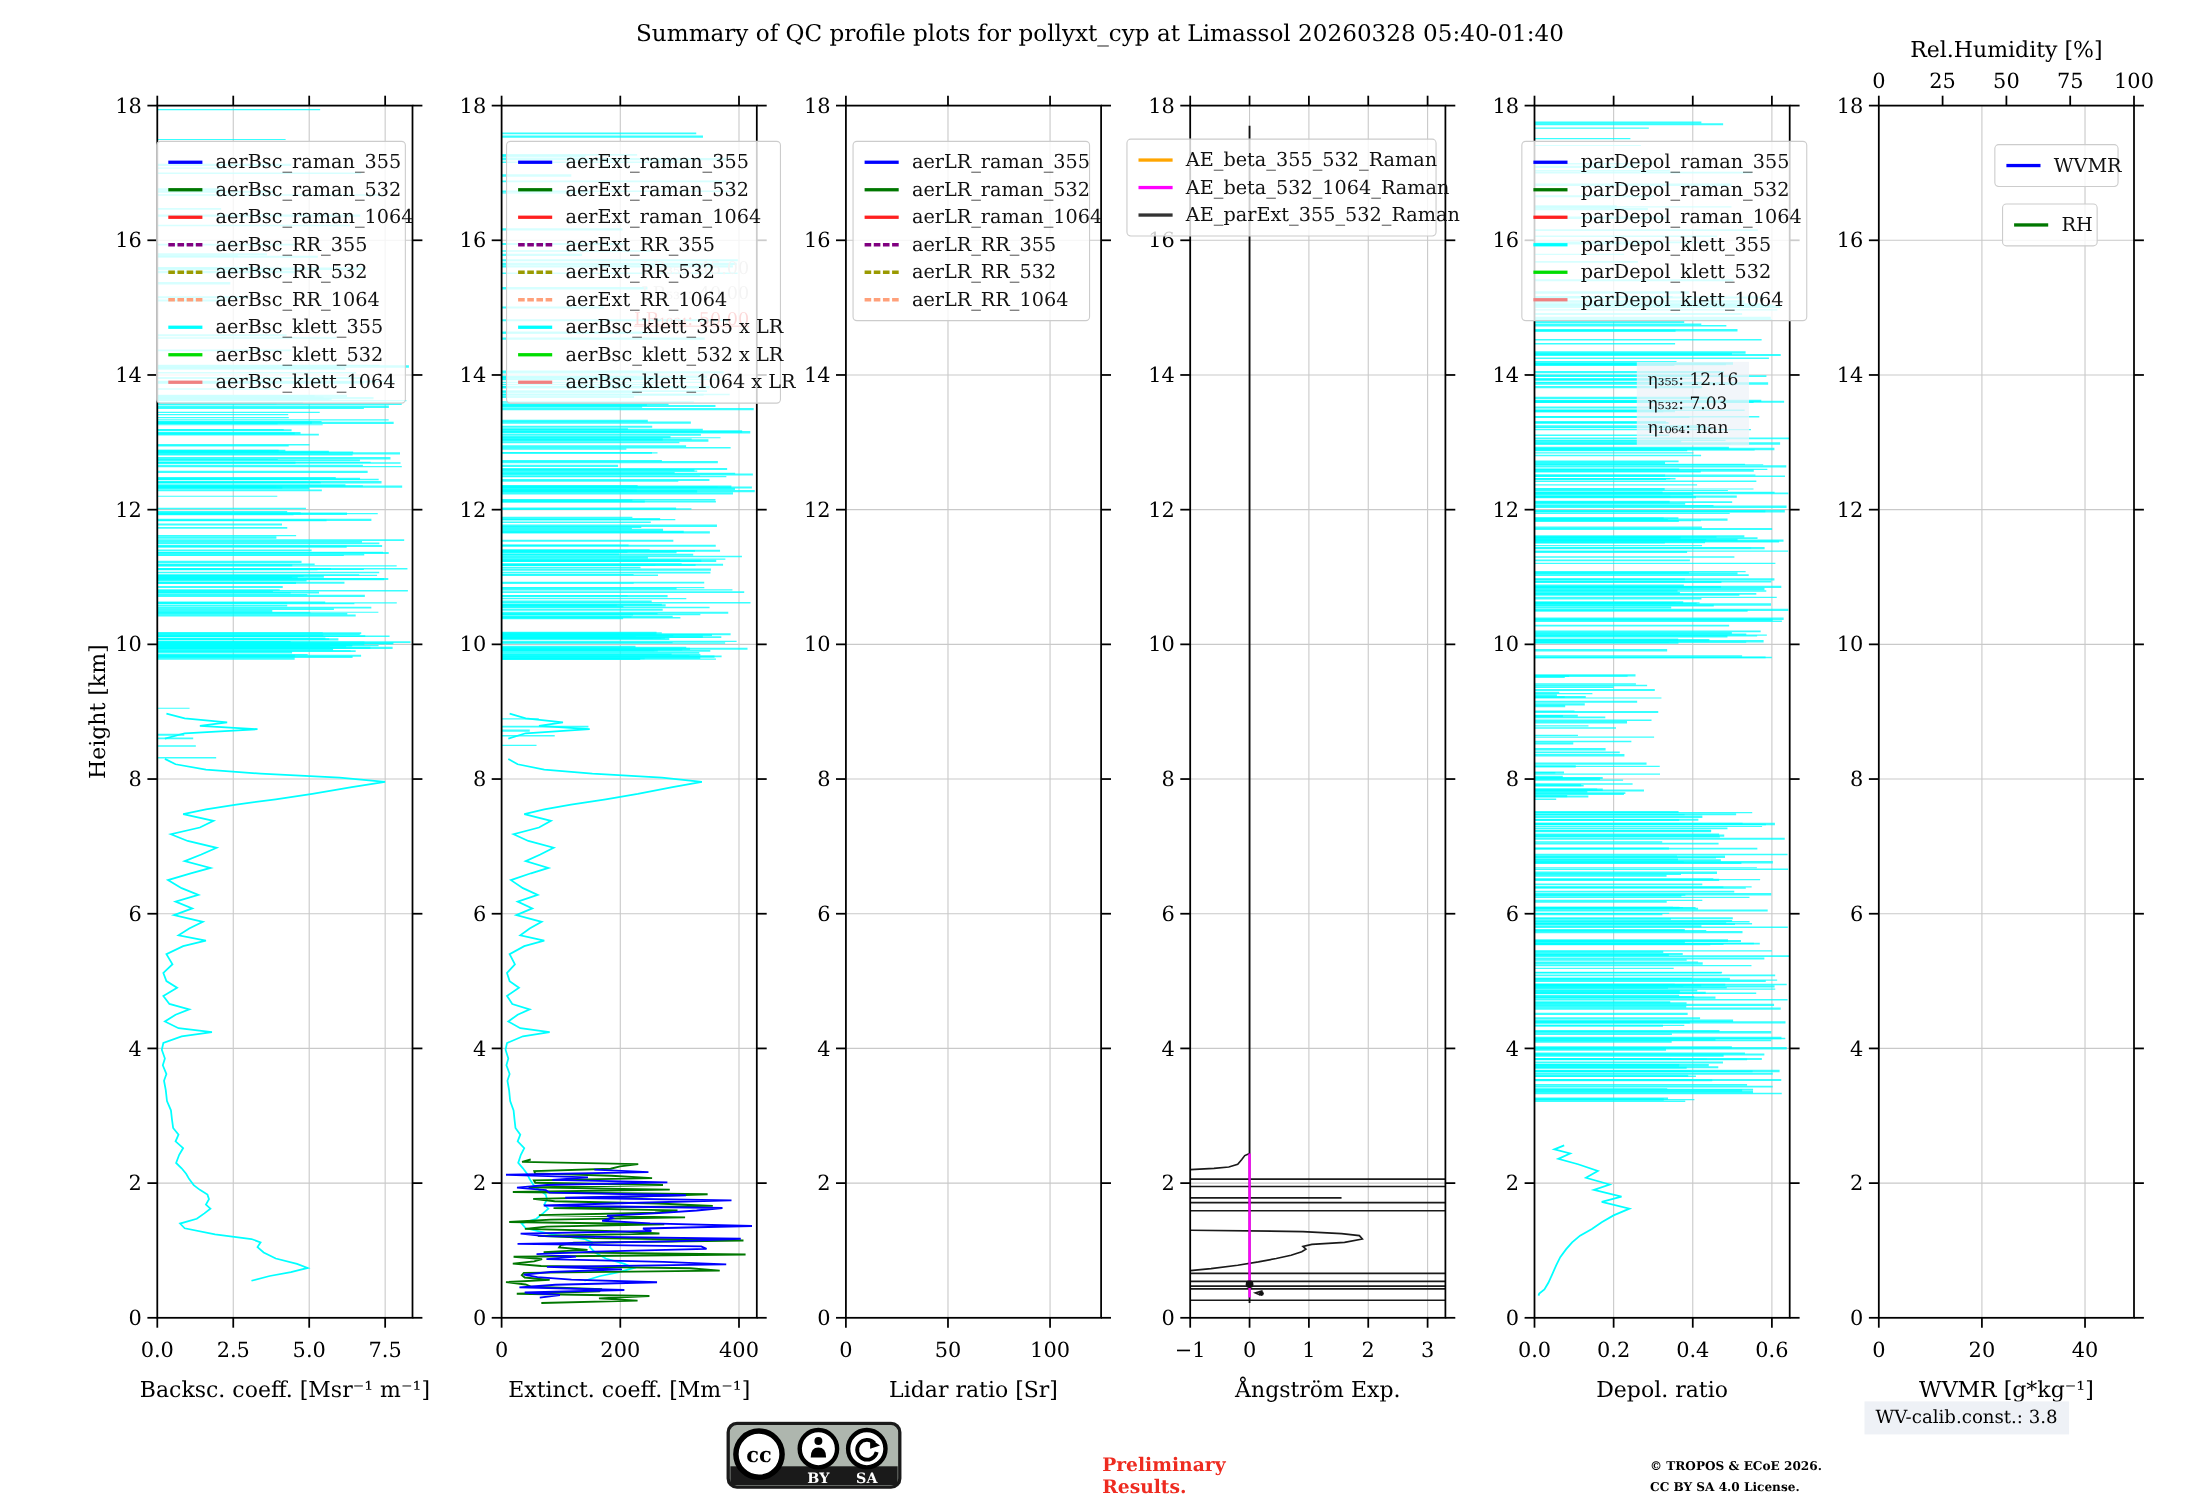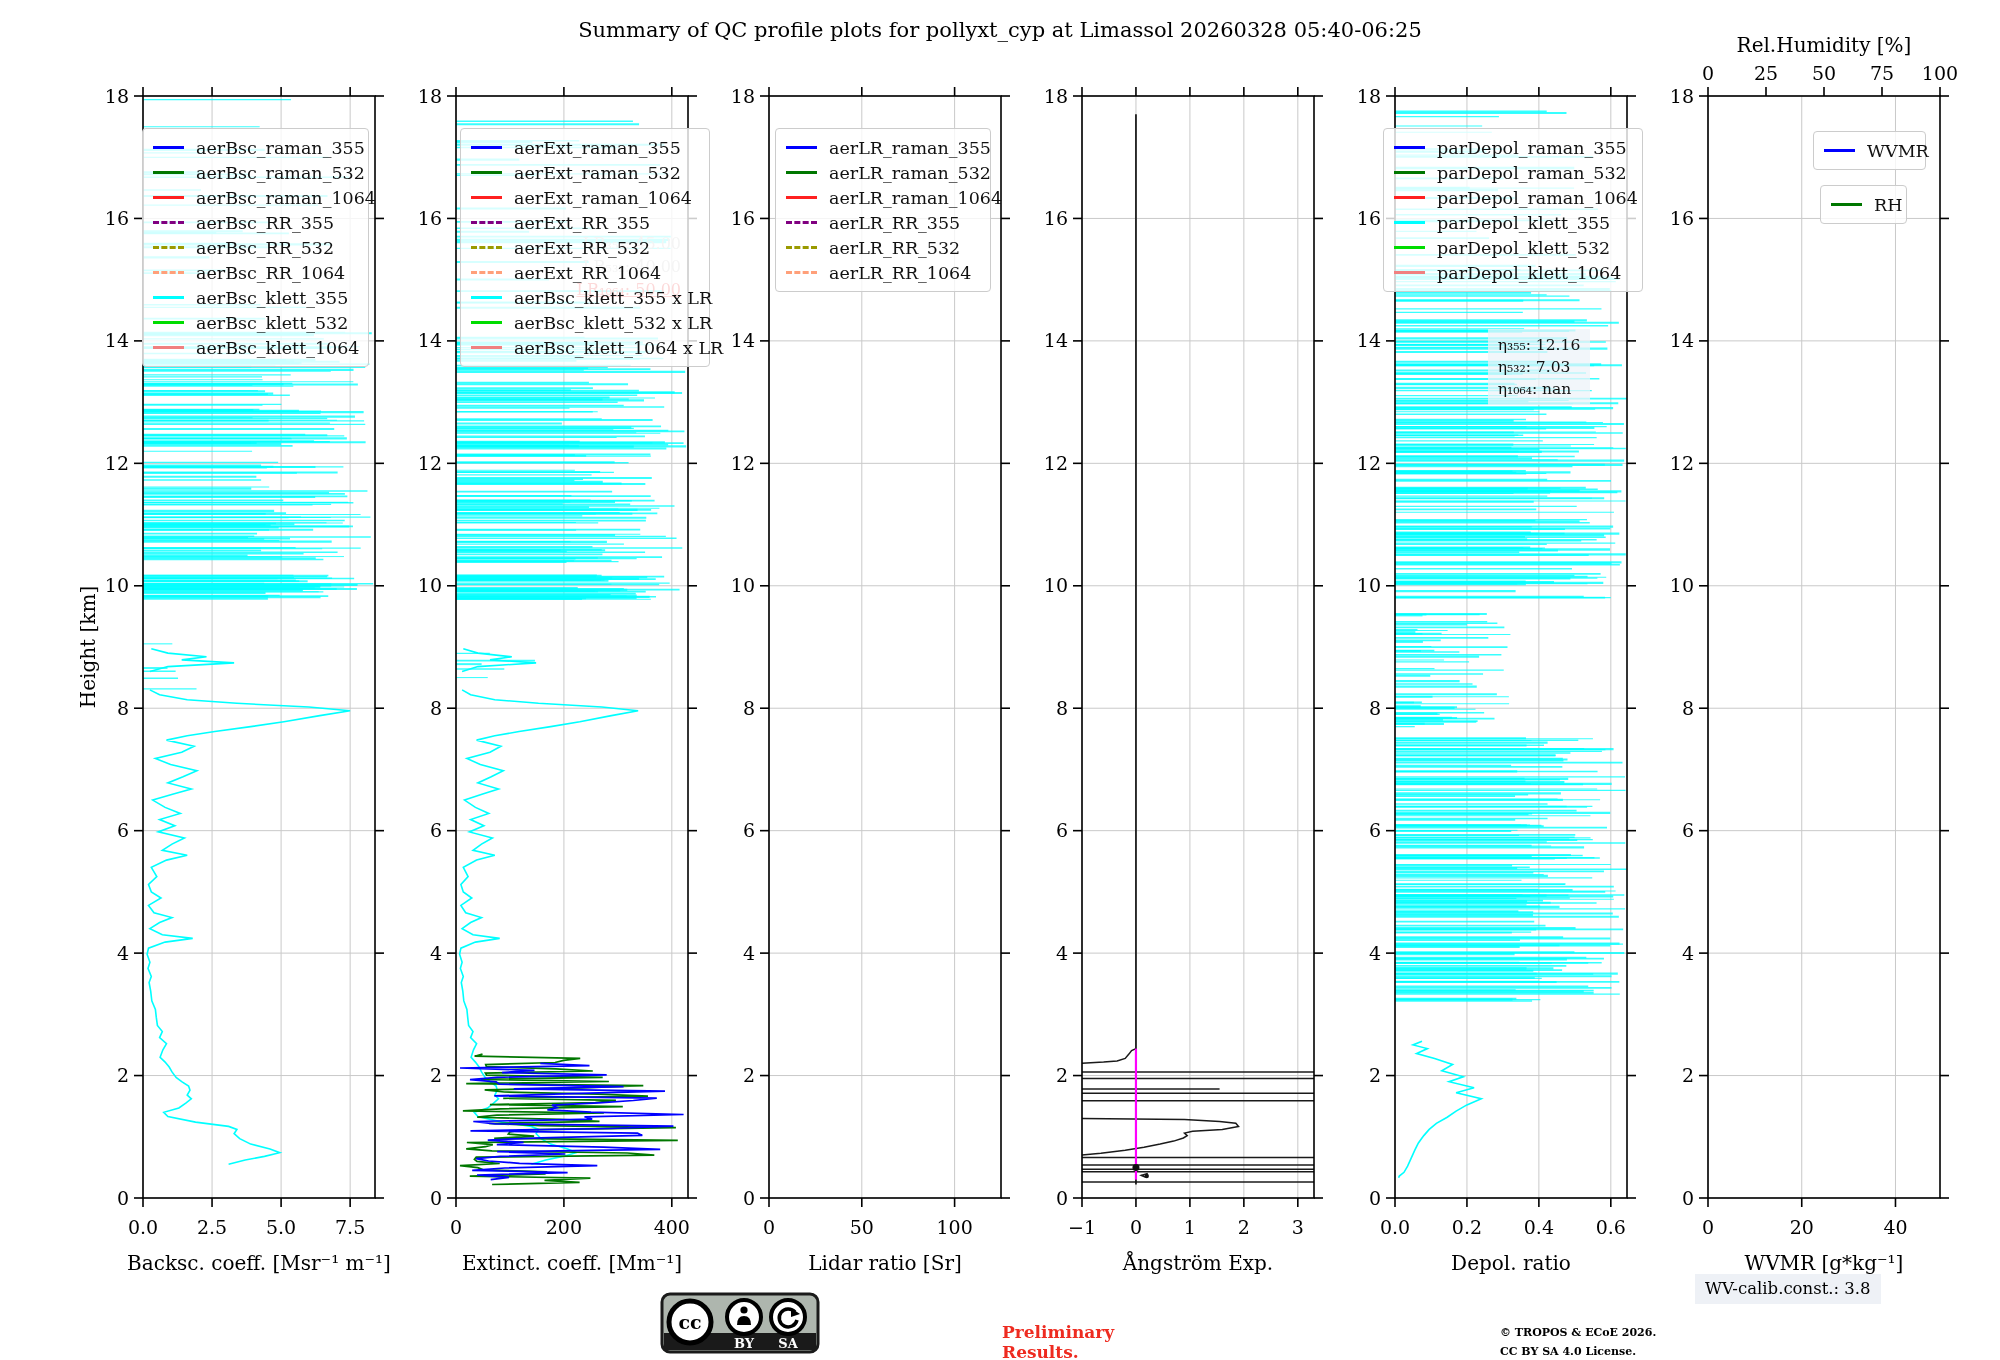--- a/index.html
+++ b/index.html
@@ -21,21 +21,21 @@
   .annbox .line{font-size:15.5px;line-height:22px;color:#111;}
   .footbox{position:absolute;background:#eef1f6;padding:4px 10px;font-size:16.5px;line-height:22px;}
   .prelim{position:absolute;color:#ee2b20;font-weight:bold;font-size:17px;line-height:20px;}
   .copyr{position:absolute;font-weight:bold;font-size:11px;line-height:19px;}
   .ccbadge{position:absolute;}
 </style>
 </head>
 <body>
 
 <div class="fig">
-  <div class="title">Summary of QC profile plots for pollyxt_cyp at Limassol 20260328 05:40-06:25</div>
+  <div class="title">Summary of QC profile plots for pollyxt_cyp at Limassol 20260328 05:40-01:40</div>
 
   <svg id="plot-svg" width="2000" height="1360">
       <g>
         <clipPath id="clip0">
           <rect x="143" y="96" width="232" height="1102"></rect>
         </clipPath>
         <g stroke="#c9c9c9" stroke-width="1">
           <line x1="143" y1="96" x2="143" y2="1198"></line>
           <line x1="212.04761904761904" y1="96" x2="212.04761904761904" y2="1198"></line>
           <line x1="281.0952380952381" y1="96" x2="281.0952380952381" y2="1198"></line>
@@ -1413,20 +1413,34 @@
         </div>
         <div class="row">
           <span class="ls dashed" style="border-top-color: rgb(154, 154, 0);"></span>
           <span class="lt">aerLR_RR_532</span>
         </div>
         <div class="row">
           <span class="ls dashed" style="border-top-color: rgb(255, 160, 122);"></span>
           <span class="lt">aerLR_RR_1064</span>
         </div>
       </div>
+      <div class="legend" style="left: 1024px; top: 126px; width: 282px;">
+        <div class="row">
+          <span class="ls solid" style="background: rgb(255, 165, 0);"></span>
+          <span class="lt">AE_beta_355_532_Raman</span>
+        </div>
+        <div class="row">
+          <span class="ls solid" style="background: rgb(255, 0, 255);"></span>
+          <span class="lt">AE_beta_532_1064_Raman</span>
+        </div>
+        <div class="row">
+          <span class="ls solid" style="background: rgb(51, 51, 51);"></span>
+          <span class="lt">AE_parExt_355_532_Raman</span>
+        </div>
+      </div>
       <div class="ptext annbox" style="left: 1487.8px; top: 329px;">
         <div class="line">η₃₅₅: 12.16</div>
         <div class="line">η₅₃₂: 7.03</div>
         <div class="line">η₁₀₆₄: nan</div>
       </div>
       <div class="legend" style="left: 1383px; top: 128px; width: 260px;">
         <div class="row">
           <span class="ls solid" style="background: rgb(0, 0, 255);"></span>
           <span class="lt">parDepol_raman_355</span>
         </div>

